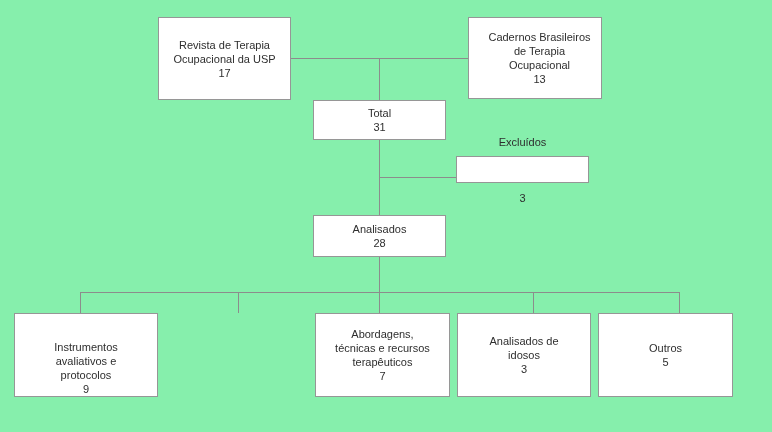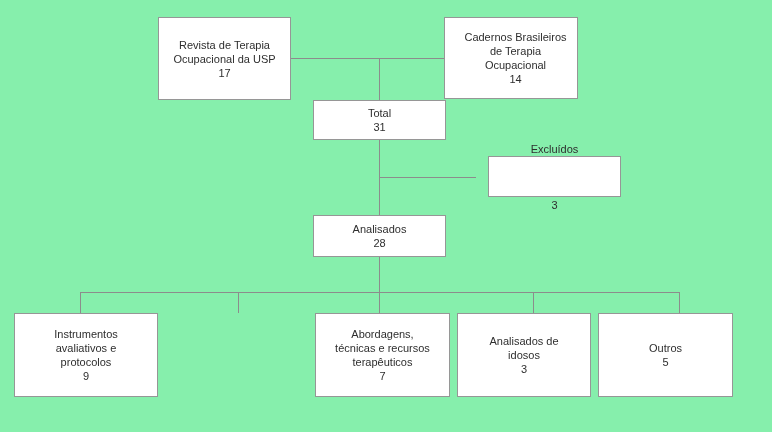--- a/index.html
+++ b/index.html
@@ -32,25 +32,25 @@
     text-align: center;
     font-size: 11px;
     line-height: 14px;
     color: #2e2e2e;
   }
   .node .label {
     white-space: pre-line;
   }
   
   #n-revista      { left: 158px; top: 17px;  width: 133px; height: 83px; }
-  #n-cadernos     { left: 444px; top: 17px;  width: 134px; height: 82px; padding-left: 9px; }
+  #n-cadernos     { left: 468px; top: 17px;  width: 134px; height: 82px; padding-left: 9px; }
   #n-total        { left: 313px; top: 100px; width: 133px; height: 40px; }
-  #n-excluidos    { left: 488px; top: 156px; width: 133px; height: 41px; gap: 42px; }
+  #n-excluidos    { left: 456px; top: 156px; width: 133px; height: 27px; gap: 42px; }
   #n-analisados   { left: 313px; top: 215px; width: 133px; height: 42px; }
-  #n-instrumentos { left: 14px;  top: 313px; width: 144px; height: 84px; }
+  #n-instrumentos { left: 14px;  top: 313px; width: 144px; height: 84px; justify-content: flex-end; }
   #n-formacao     { left: 166px; top: 313px; width: 143px; height: 84px; }
   #n-abordagens   { left: 315px; top: 313px; width: 135px; height: 84px; }
   #n-cuidadores   { left: 457px; top: 313px; width: 134px; height: 84px; }
   #n-outros       { left: 598px; top: 313px; width: 135px; height: 84px; }
 </style>
 </head>
 <body>
 
 <div class="canvas">
 
@@ -76,21 +76,21 @@
   <div class="node" id="n-revista">
     <span class="label">Revista de Terapia
 Ocupacional da USP</span>
     <span class="value">17</span>
   </div>
 
   <div class="node" id="n-cadernos">
     <span class="label">Cadernos Brasileiros
 de Terapia
 Ocupacional</span>
-    <span class="value">14</span>
+    <span class="value">13</span>
   </div>
 
   <div class="node" id="n-total">
     <span class="label">Total</span>
     <span class="value">31</span>
   </div>
 
   <div class="node" id="n-excluidos">
     <span class="label">Excluídos</span>
     <span class="value">3</span>

